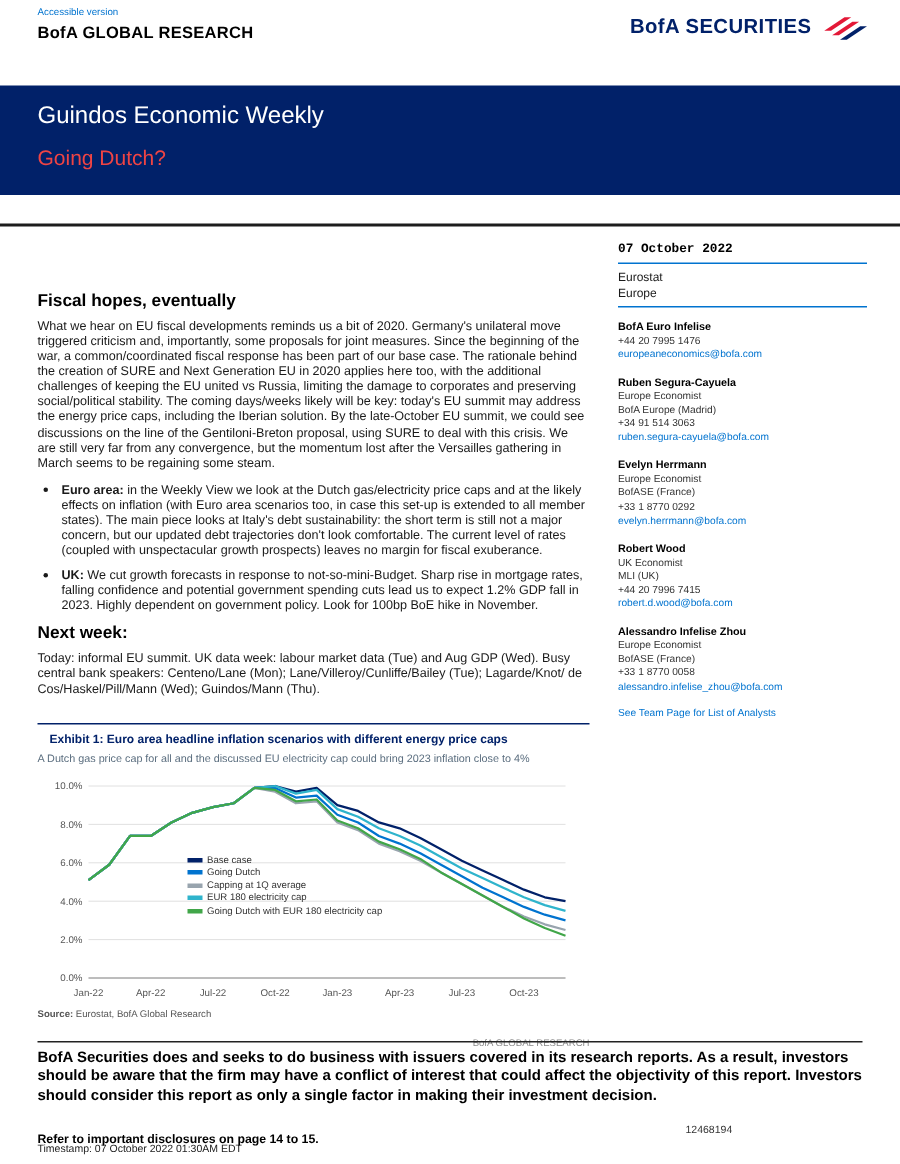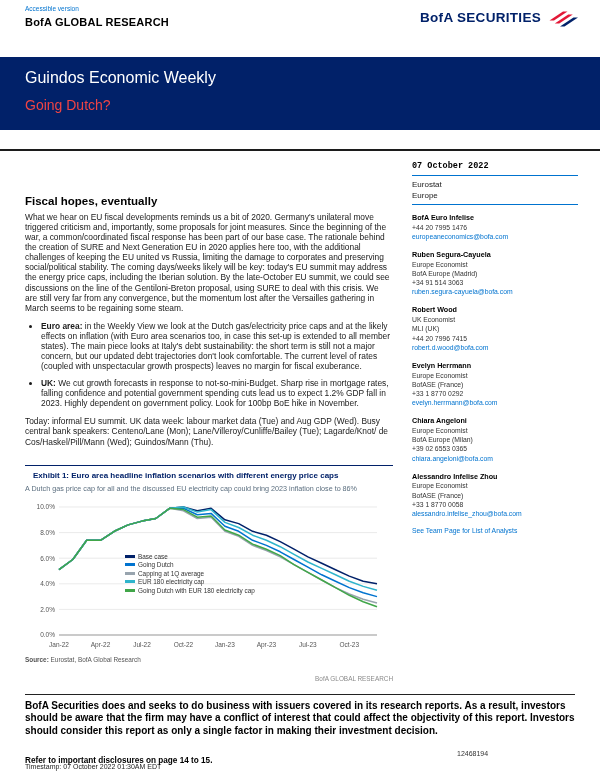--- a/index.html
+++ b/index.html
@@ -79,28 +79,29 @@
 </div>
 <div class="top-rule"></div>
 
 <div class="main">
   <div class="h-sec">Fiscal hopes, eventually</div>
   <p class="body-p">What we hear on EU fiscal developments reminds us a bit of 2020. Germany's unilateral move triggered criticism and, importantly, some proposals for joint measures. Since the beginning of the war, a common/coordinated fiscal response has been part of our base case. The rationale behind the creation of SURE and Next Generation EU in 2020 applies here too, with the additional challenges of keeping the EU united vs Russia, limiting the damage to corporates and preserving social/political stability. The coming days/weeks likely will be key: today's EU summit may address the energy price caps, including the Iberian solution. By the late-October EU summit, we could see discussions on the line of the Gentiloni-Breton proposal, using SURE to deal with this crisis. We are still very far from any convergence, but the momentum lost after the Versailles gathering in March seems to be regaining some steam.</p>
   <ul class="bullets">
     <li><b>Euro area:</b> <span>in the Weekly View we look at the Dutch gas/electricity price caps and at the likely effects on inflation (with Euro area scenarios too, in case this set-up is extended to all member states). The main piece looks at Italy's debt sustainability: the short term is still not a major concern, but our updated debt trajectories don't look comfortable. The current level of rates (coupled with unspectacular growth prospects) leaves no margin for fiscal exuberance.</span></li>
     <li><b>UK:</b> <span>We cut growth forecasts in response to not-so-mini-Budget. Sharp rise in mortgage rates, falling confidence and potential government spending cuts lead us to expect 1.2% GDP fall in 2023. Highly dependent on government policy. Look for 100bp BoE hike in November.</span></li>
   </ul>
+  <div class="h-sec">Next week:</div>
   <p class="body-p">Today: informal EU summit. UK data week: labour market data (Tue) and Aug GDP (Wed). Busy central bank speakers: Centeno/Lane (Mon); Lane/Villeroy/Cunliffe/Bailey (Tue); Lagarde/Knot/ de Cos/Haskel/Pill/Mann (Wed); Guindos/Mann (Thu).</p>
 
   <div class="exhibit">
     <div class="ex-title-row">
       <div class="ex-accent"></div>
       <div class="ex-title">Exhibit 1: Euro area headline inflation scenarios with different energy price caps</div>
     </div>
-    <div class="ex-sub">A Dutch gas price cap for all and the discussed EU electricity cap could bring 2023 inflation close to 86%</div>
+    <div class="ex-sub">A Dutch gas price cap for all and the discussed EU electricity cap could bring 2023 inflation close to 4%</div>
     <div class="chart-wrap">
       <svg id="chart-svg" width="365" height="155" viewBox="0 0 365 155">
           <line x1="34" y1="136.0" x2="352" y2="136.0" stroke="#dcdcdc" stroke-width="0.6"></line>
           <text class="tick" x="30" y="138.3" text-anchor="end">0.0%</text>
           <line x1="34" y1="110.4" x2="352" y2="110.4" stroke="#dcdcdc" stroke-width="0.6"></line>
           <text class="tick" x="30" y="112.7" text-anchor="end">2.0%</text>
           <line x1="34" y1="84.8" x2="352" y2="84.8" stroke="#dcdcdc" stroke-width="0.6"></line>
           <text class="tick" x="30" y="87.1" text-anchor="end">4.0%</text>
           <line x1="34" y1="59.2" x2="352" y2="59.2" stroke="#dcdcdc" stroke-width="0.6"></line>
           <text class="tick" x="30" y="61.5" text-anchor="end">6.0%</text>
@@ -164,39 +165,32 @@
         <div class="c-email">europeaneconomics@bofa.com</div>
       </div>
       <div class="contact">
         <div class="c-name">Ruben Segura-Cayuela</div>
         <div>Europe Economist</div>
         <div>BofA Europe (Madrid)</div>
         <div>+34 91 514 3063</div>
         <div class="c-email">ruben.segura-cayuela@bofa.com</div>
       </div>
       <div class="contact">
+        <div class="c-name">Evelyn Herrmann</div>
+        <div>Europe Economist</div>
+        <div>BofASE (France)</div>
+        <div>+33 1 8770 0292</div>
+        <div class="c-email">evelyn.herrmann@bofa.com</div>
+      </div>
+      <div class="contact">
         <div class="c-name">Robert Wood</div>
         <div>UK Economist</div>
         <div>MLI (UK)</div>
         <div>+44 20 7996 7415</div>
         <div class="c-email">robert.d.wood@bofa.com</div>
-      </div>
-      <div class="contact">
-        <div class="c-name">Evelyn Herrmann</div>
-        <div>Europe Economist</div>
-        <div>BofASE (France)</div>
-        <div>+33 1 8770 0292</div>
-        <div class="c-email">evelyn.herrmann@bofa.com</div>
-      </div>
-      <div class="contact">
-        <div class="c-name">Chiara Angeloni</div>
-        <div>Europe Economist</div>
-        <div>BofA Europe (Milan)</div>
-        <div>+39 02 6553 0365</div>
-        <div class="c-email">chiara.angeloni@bofa.com</div>
       </div>
       <div class="contact">
         <div class="c-name">Alessandro Infelise Zhou</div>
         <div>Europe Economist</div>
         <div>BofASE (France)</div>
         <div>+33 1 8770 0058</div>
         <div class="c-email">alessandro.infelise_zhou@bofa.com</div>
       </div>
     </div>
   <div class="team-link">See Team Page for List of Analysts</div>

